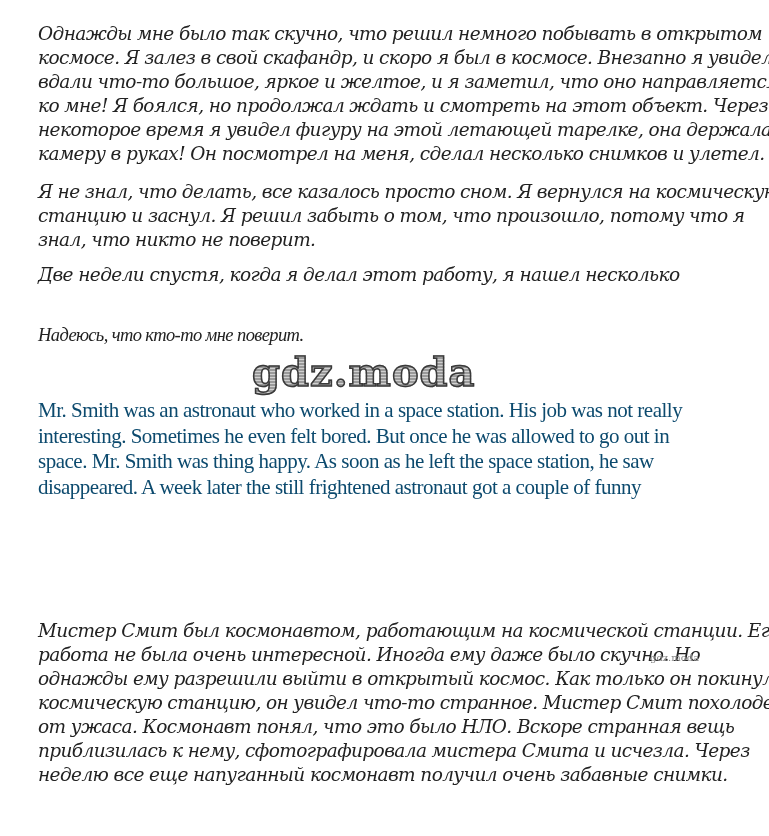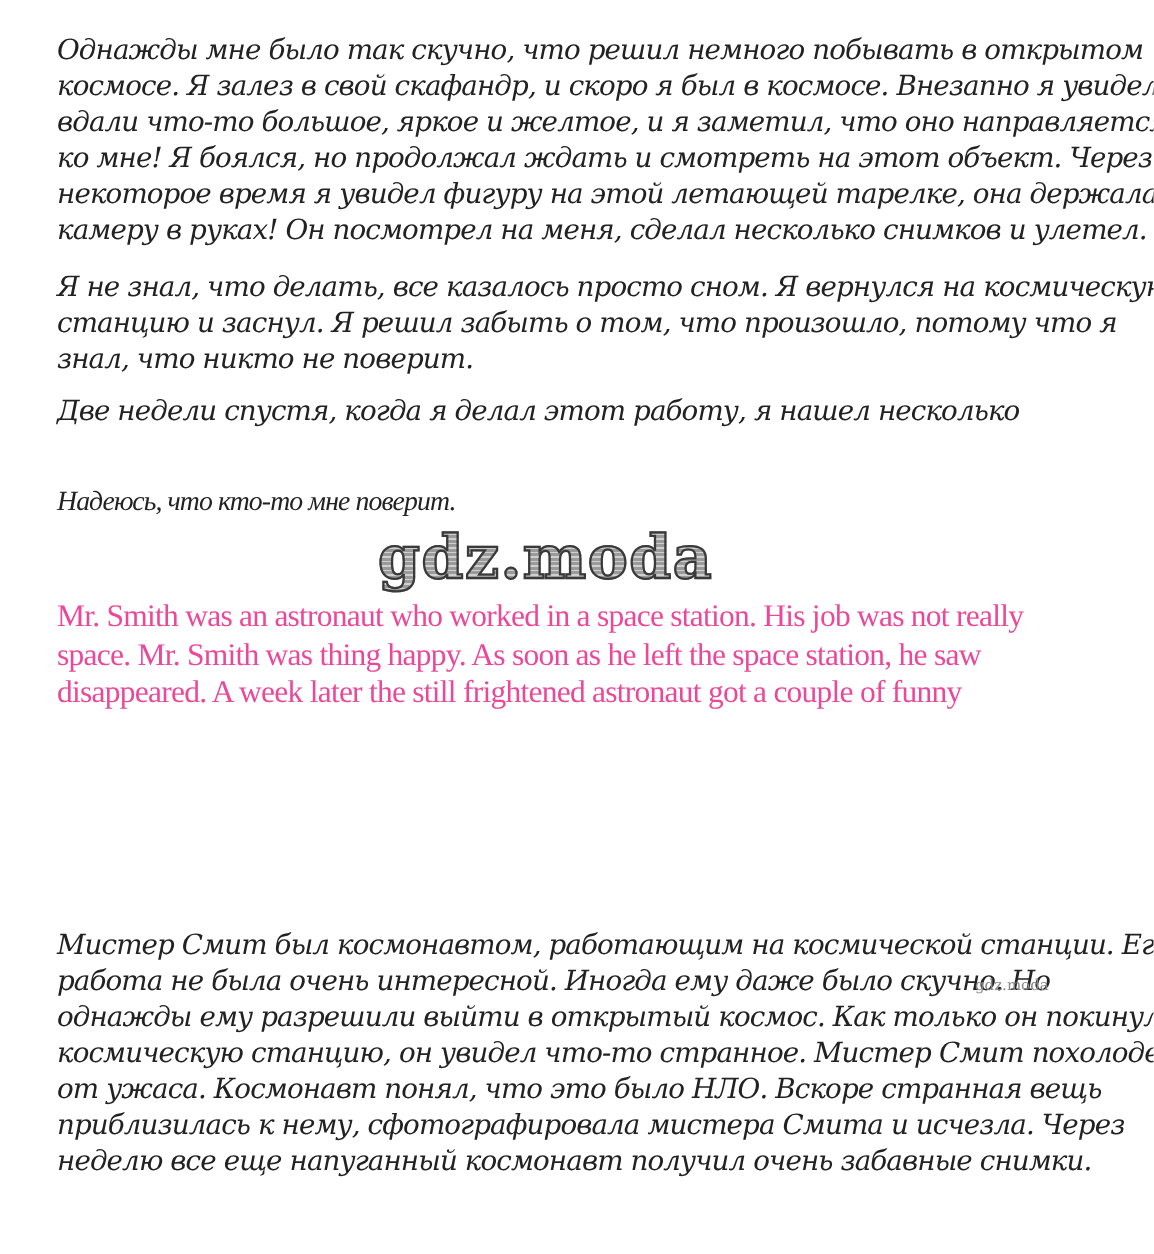--- a/index.html
+++ b/index.html
@@ -13,21 +13,21 @@
     color: #222;
     margin: 0;
   }
   .ru .line, .en .line { display: block; white-space: nowrap; }
   .ru .line { height: 24px; line-height: 24px; }
   .en {
     position: absolute;
     font-family: "Liberation Serif", serif;
     font-size: 21px;
     letter-spacing: -0.5px;
-    color: #ec4899;
+    color: #0c4a6e;
     margin: 0;
   }
   .en .line { height: 25.5px; line-height: 25.5px; }
   #p1 { left: 38px; top: 22px; }
   #p2 { left: 38px; top: 180px; }
   #p3 { left: 38px; top: 263px; }
   #p4 { left: 38px; top: 323px; font-family: Liberation Serif, serif; }
   #p5 { left: 38px; top: 398px; }
   #p6 { left: 38px; top: 619px; }
   .watermark {
@@ -77,20 +77,21 @@
 </div>
 
 <div class="ru" id="p4">
   <span class="line">Надеюсь, что кто-то мне поверит.</span>
 </div>
 
 <div class="watermark">gdz.moda</div>
 
 <div class="en" id="p5">
   <span class="line">Mr. Smith was an astronaut who worked in a space station. His job was not really</span>
+  <span class="line">interesting. Sometimes he even felt bored. But once he was allowed to go out in</span>
   <span class="line">space. Mr. Smith was thing happy. As soon as he left the space station, he saw</span>
   <span class="line">disappeared. A week later the still frightened astronaut got a couple of funny</span>
 </div>
 
 <div class="ru" id="p6">
   <span class="line">Мистер Смит был космонавтом, работающим на космической станции. Его</span>
   <span class="line">работа не была очень интересной. Иногда ему даже было скучно. Но</span>
   <span class="line">однажды ему разрешили выйти в открытый космос. Как только он покинул</span>
   <span class="line">космическую станцию, он увидел что-то странное. Мистер Смит похолодел</span>
   <span class="line">от ужаса. Космонавт понял, что это было НЛО. Вскоре странная вещь</span>

